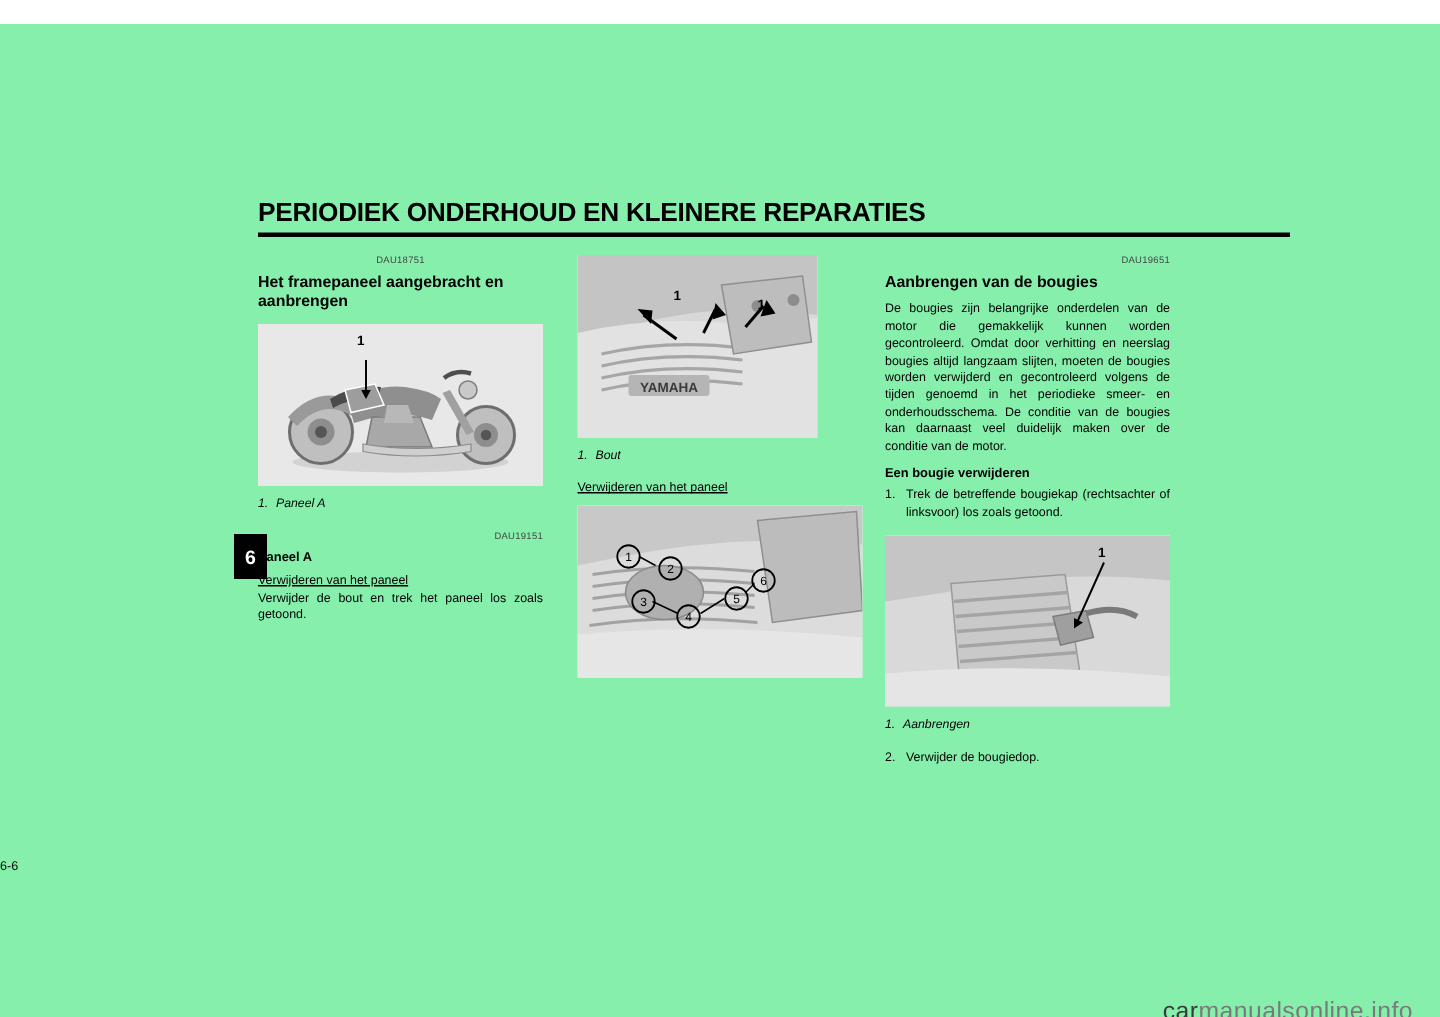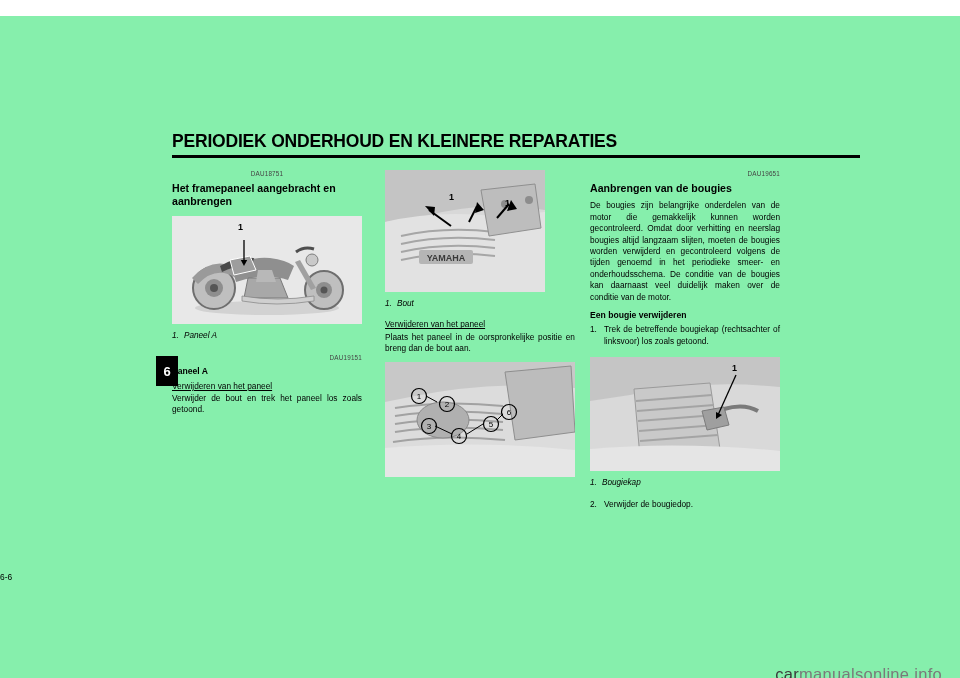--- a/index.html
+++ b/index.html
@@ -249,21 +249,20 @@
       </svg>
       <div class="calloutnum" style="left:64px;top:22px;">1</div>
       <div class="calloutnum" style="left:120px;top:28px;">1</div>
     </div>
 
     <div class="caption">
       <span class="num">1.</span><span>Bout</span>
     </div>
 
     <p class="ul-head">Verwijderen van het paneel</p>
-    <p class="body">Plaats het paneel in de oorspronkelijke positie en breng dan de bout aan.</p>
 
     <div class="fig" style="width:190px;height:115px;margin-top:6px;">
       <svg width="190" height="115" viewBox="0 0 190 115">
         <rect width="190" height="115" fill="#dcdcdc"></rect>
         <path d="M0 0 L190 0 L190 26 Q110 18 30 34 L0 40 Z" fill="#c8c8c8"></path>
         <path d="M120 10 L186 4 L190 70 L130 78 Z" fill="#bcbcbc" stroke="#8e8e8e" stroke-width="1"></path>
         <g stroke="#a2a2a2" stroke-width="2" fill="none">
           <path d="M10 46 Q60 38 118 44"></path>
           <path d="M10 54 Q60 46 118 52"></path>
           <path d="M10 62 Q60 54 118 60"></path>
@@ -329,21 +328,21 @@
 
         <path d="M0 92 Q90 84 190 94 L190 114 L0 114 Z" fill="#e5e5e5"></path>
 
         <path d="M146 18 L128 58" stroke="#000" stroke-width="1.3" fill="none"></path>
         <path d="M126 62 l0 -7 l6 3 z" fill="#000"></path>
       </svg>
       <div class="calloutnum" style="left:142px;top:6px;">1</div>
     </div>
 
     <div class="caption">
-      <span class="num">1.</span><span>Bougiekap</span>
+      <span class="num">1.</span><span>Aanbrengen</span>
     </div>
 
     <div class="listitem">
       <span class="n">2.</span><span>Verwijder de bougiedop.</span>
     </div>
   </div>
 
   <div class="page-num">6-6</div>
 
   <div class="watermark"><span class="dark">car</span><span>manualsonline.info</span></div>

